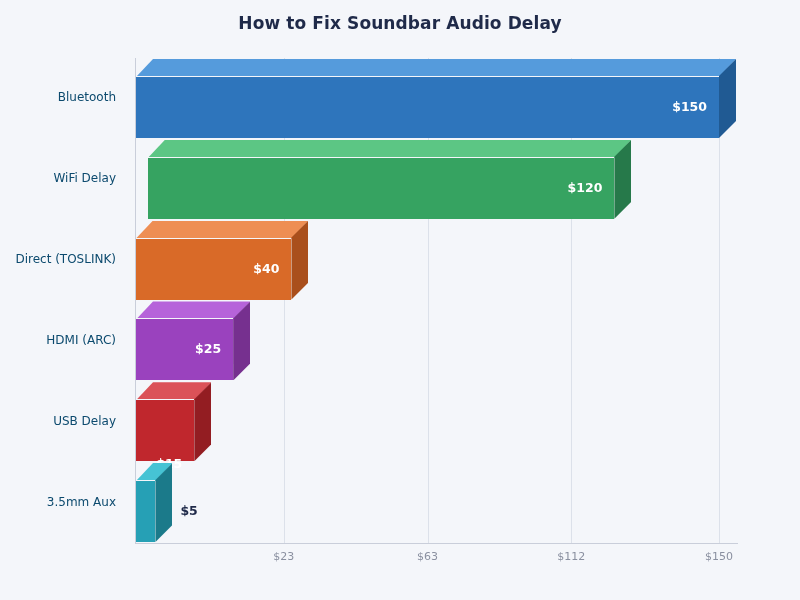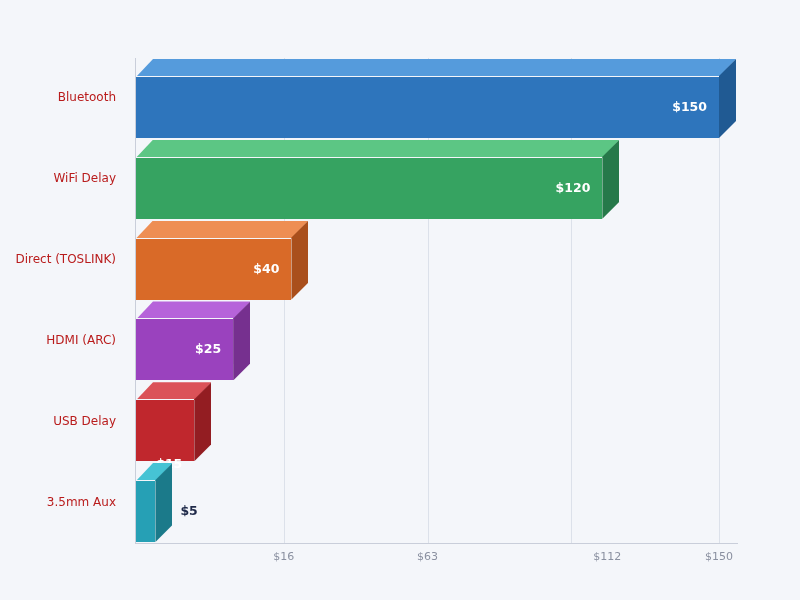--- a/index.html
+++ b/index.html
@@ -72,21 +72,21 @@
     top: 492px;
     font-size: 11px;
     color: #8A90A0;
     transform: translateX(-50%);
     white-space: nowrap;
   }
   .ycat-label {
     position: absolute;
     right: 0;
     font-size: 12px;
-    color: #b91c1c;
+    color: #0c4a6e;
     white-space: nowrap;
     text-align: right;
   }
   #y-labels {
     position: absolute;
     left: 0;
     top: 58px;
     width: 126px;
     height: 485px;
   }
@@ -118,20 +118,21 @@
   }
   .bar-value.outside {
     color: #1F2A49;
   }
 </style>
 </head>
 <body>
 
 <div id="chart-root">
 
+  <div id="chart-title">How to Fix Soundbar Audio Delay</div>
 
   <div id="y-labels">
       <div class="ycat-label" style="top: 32.4167px; padding-right: 10px;">Bluetooth</div>
       <div class="ycat-label" style="top: 113.25px; padding-right: 10px;">WiFi Delay</div>
       <div class="ycat-label" style="top: 194.083px; padding-right: 10px;">Direct (TOSLINK)</div>
       <div class="ycat-label" style="top: 274.917px; padding-right: 10px;">HDMI (ARC)</div>
       <div class="ycat-label" style="top: 355.75px; padding-right: 10px;">USB Delay</div>
       <div class="ycat-label" style="top: 436.583px; padding-right: 10px;">3.5mm Aux</div>
     </div>
 
@@ -145,21 +146,21 @@
         <div class="gridline" style="left: 435.307px;"></div>
         <div class="gridline" style="left: 583px;"></div>
       </div>
     <div id="bars">
         <div class="bar-group" style="left: 0px; top: 17.9167px; width: 600px; height: 79px;">
           <div class="bar-top" style="top: -17px; width: 600px; height: 18px; background: rgb(85, 155, 220); clip-path: polygon(17px 0px, 100% 0px, 583px 100%, 0px 100%);"></div>
           <div class="bar-side" style="left: 583px; top: -17px; width: 17px; height: 79px; background: rgb(32, 90, 147); clip-path: polygon(0px 17px, 100% 0px, 100% 62px, 0px 100%);"></div>
           <div class="bar-face" style="width: 583px; height: 62px; background: rgb(46, 117, 188); border-top: 1.5px solid rgb(244, 246, 250); box-sizing: border-box;"></div>
           <div class="bar-value inside" style="top: 23px; left: 571px; transform: translateX(-100%);">$150</div>
         </div>
-        <div class="bar-group" style="left: 0px; top: 98.75px; width: 483.4px; height: 79px;">
+        <div class="bar-group" style="left: 12px; top: 98.75px; width: 483.4px; height: 79px;">
           <div class="bar-top" style="top: -17px; width: 483.4px; height: 18px; background: rgb(92, 198, 132); clip-path: polygon(17px 0px, 100% 0px, 466.4px 100%, 0px 100%);"></div>
           <div class="bar-side" style="left: 466.4px; top: -17px; width: 17px; height: 79px; background: rgb(38, 121, 74); clip-path: polygon(0px 17px, 100% 0px, 100% 62px, 0px 100%);"></div>
           <div class="bar-face" style="width: 466.4px; height: 62px; background: rgb(54, 163, 97); border-top: 1.5px solid rgb(244, 246, 250); box-sizing: border-box;"></div>
           <div class="bar-value inside" style="top: 23px; left: 454.4px; transform: translateX(-100%);">$120</div>
         </div>
         <div class="bar-group" style="left: 0px; top: 179.583px; width: 172.467px; height: 79px; padding-left: 32px;">
           <div class="bar-top" style="top: -17px; width: 172.467px; height: 18px; background: rgb(238, 142, 83); clip-path: polygon(17px 0px, 100% 0px, 155.467px 100%, 0px 100%);"></div>
           <div class="bar-side" style="left: 155.467px; top: -17px; width: 17px; height: 79px; background: rgb(169, 79, 28); clip-path: polygon(0px 17px, 100% 0px, 100% 62px, 0px 100%);"></div>
           <div class="bar-face" style="width: 155.467px; height: 62px; background: rgb(217, 106, 40); border-top: 1.5px solid rgb(244, 246, 250); box-sizing: border-box;"></div>
           <div class="bar-value inside" style="top: 23px; left: 143.467px; transform: translateX(-100%);">$40</div>
@@ -177,20 +178,20 @@
           <div class="bar-value inside" style="top: 41px; left: 46.3px; transform: translateX(-100%); margin-top: 16px;">$15</div>
         </div>
         <div class="bar-group" style="left: 0px; top: 422.083px; width: 36.4333px; height: 79px;">
           <div class="bar-top" style="top: -17px; width: 36.4333px; height: 18px; background: rgb(70, 195, 212); clip-path: polygon(17px 0px, 100% 0px, 19.4333px 100%, 0px 100%);"></div>
           <div class="bar-side" style="left: 19.4333px; top: -17px; width: 17px; height: 79px; background: rgb(27, 122, 138); clip-path: polygon(0px 17px, 100% 0px, 100% 62px, 0px 100%);"></div>
           <div class="bar-face" style="width: 19.4333px; height: 62px; background: rgb(38, 160, 181); border-top: 1.5px solid rgb(244, 246, 250); box-sizing: border-box;"></div>
           <div class="bar-value outside" style="top: 23px; left: 44.4333px;">$5</div>
         </div>
       </div>
     <div id="xticks">
-        <div class="xtick-label" style="left: 147.693px;">$16</div>
+        <div class="xtick-label" style="left: 147.693px;">$23</div>
         <div class="xtick-label" style="left: 291.5px;">$63</div>
-        <div class="xtick-label" style="left: 435.307px; margin-left: 36px;">$112</div>
+        <div class="xtick-label" style="left: 435.307px;">$112</div>
         <div class="xtick-label" style="left: 583px;">$150</div>
       </div>
   </div>
 
 </div>
 
 </body></html>

